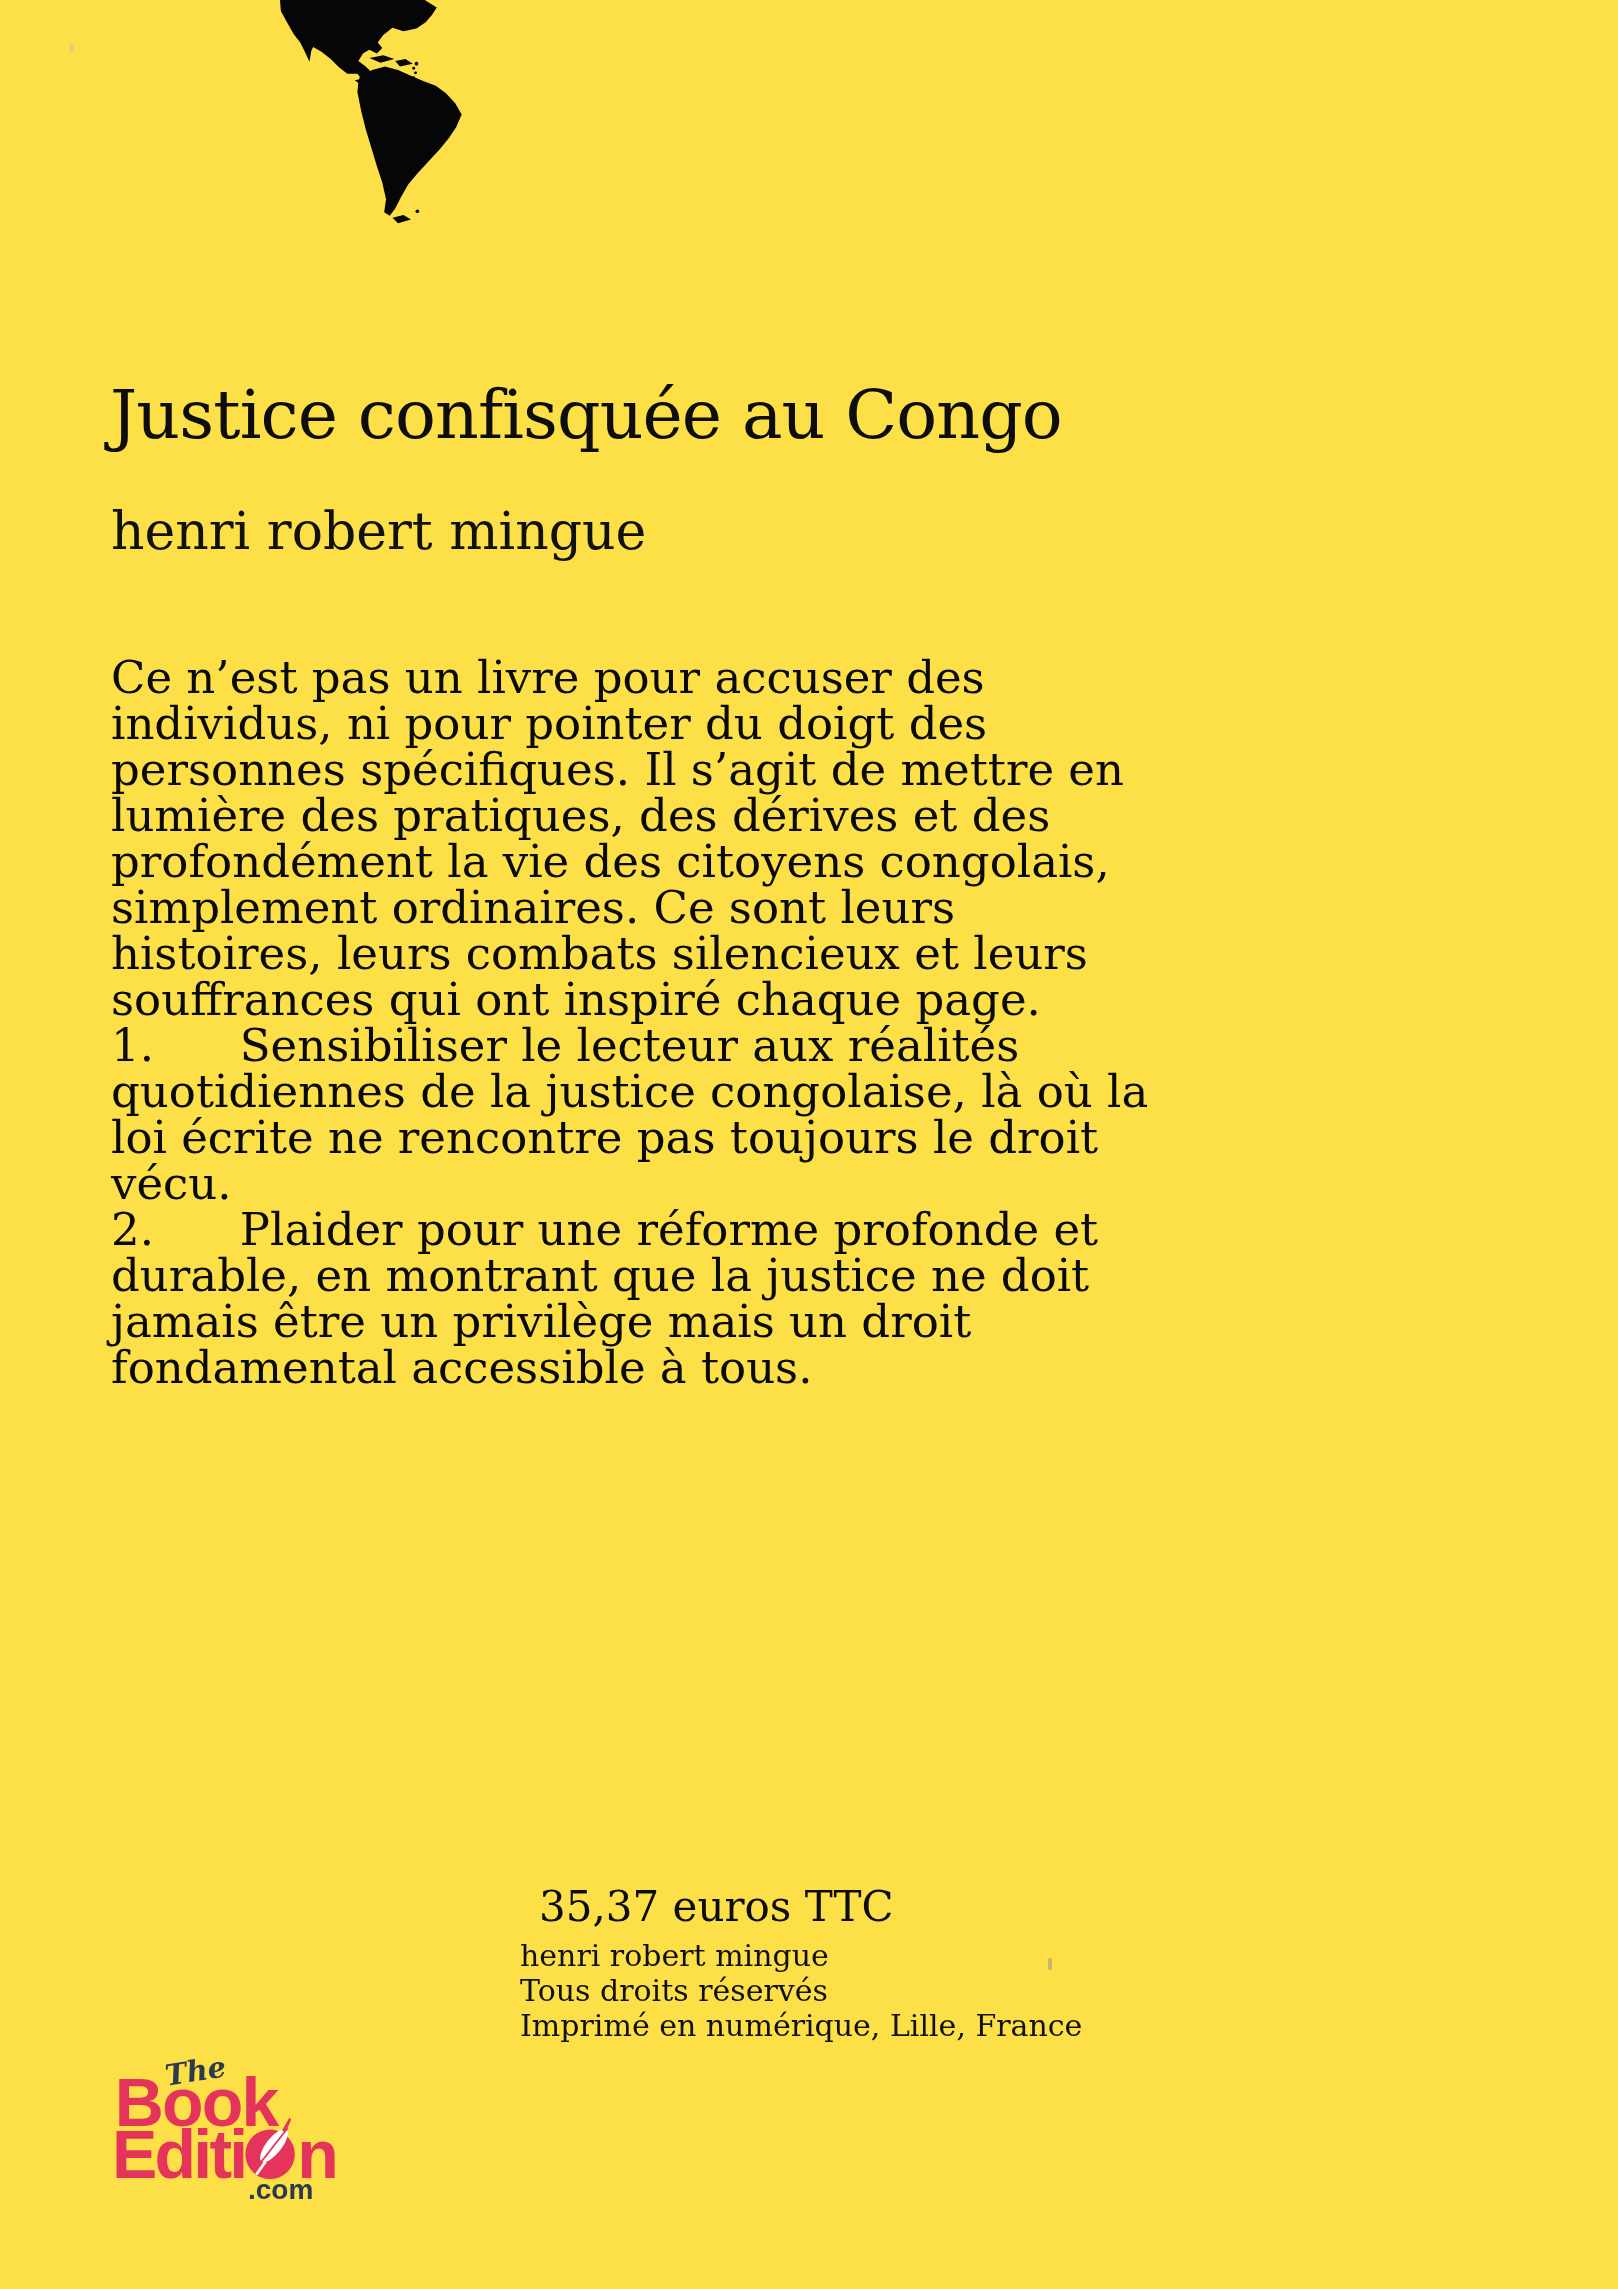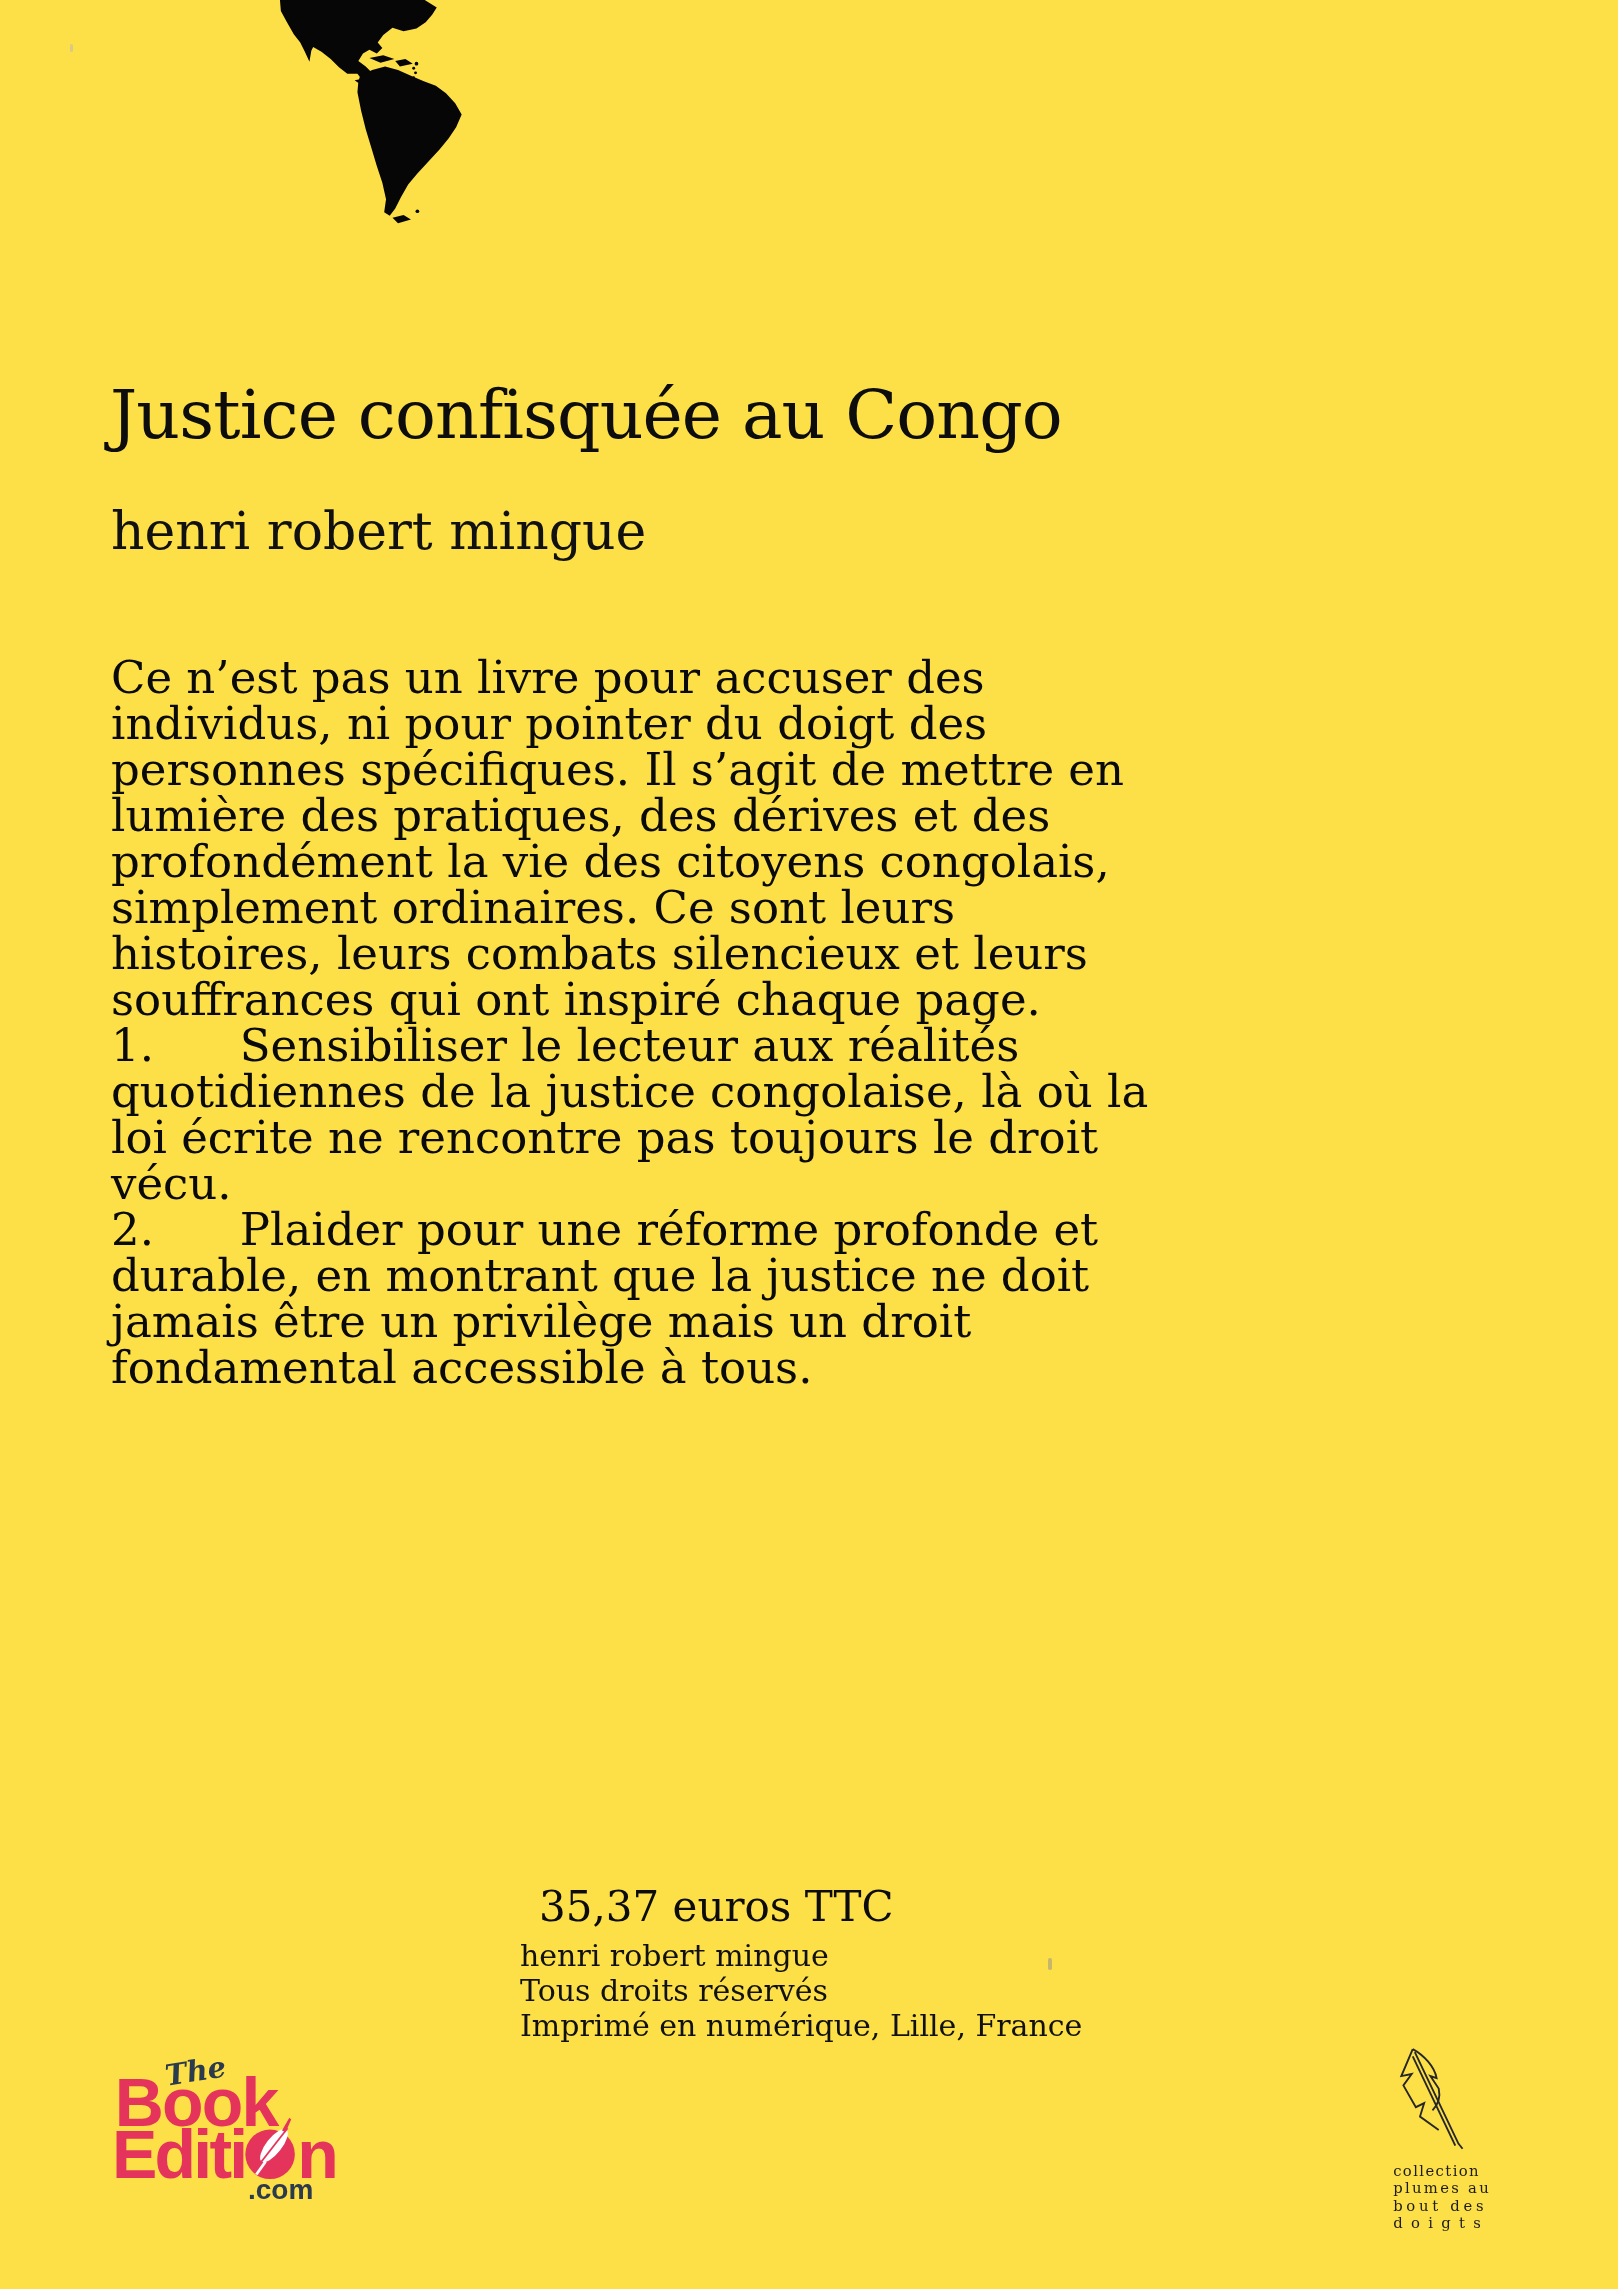--- a/index.html
+++ b/index.html
@@ -129,31 +129,15 @@
             <g transform="rotate(38 30 36)">
               <ellipse cx="30" cy="34" rx="8.5" ry="22" fill="#ffffff"></ellipse>
               <line x1="30" y1="10" x2="30" y2="64" stroke="#e5345c" stroke-width="2"></line>
             </g>
             <path d="M40,18 L48,4 L50,6 L44,20" fill="#e5345c"></path>
             <path d="M12,66 L22,52" stroke="#ffffff" stroke-width="3" fill="none"></path>
           </svg></span><span>n</span></div>
     <div class="tbe-com">.com</div>
   </div>
 
-  <div class="collection-logo">
-    <svg width="85" height="109" viewBox="0 0 80 105" xmlns="http://www.w3.org/2000/svg" aria-hidden="true">
-      <g fill="none" stroke="#262626" stroke-width="1.8" stroke-linejoin="miter">
-        <path d="M20,2 L9,28 L19,26 L11,37 L23,58 L31,54 L27,67 L45,80"></path>
-        <path d="M20,2 C31,8 41,19 43,30 L37,28 L45,40 C47,49 44,56 39,61"></path>
-        <path d="M22,5 L64,93 L68,98"></path>
-        <path d="M20,9 L61,95"></path>
-      </g>
-    </svg>
-    <div class="coll-lines">
-      <div class="coll-line ls-a">collection</div>
-      <div class="coll-line ls-b">plumes au</div>
-      <div class="coll-line ls-c">bout des</div>
-      <div class="coll-line ls-d">doigts</div>
-    </div>
-  </div>
 
 </div>
 
 
 </body></html>

